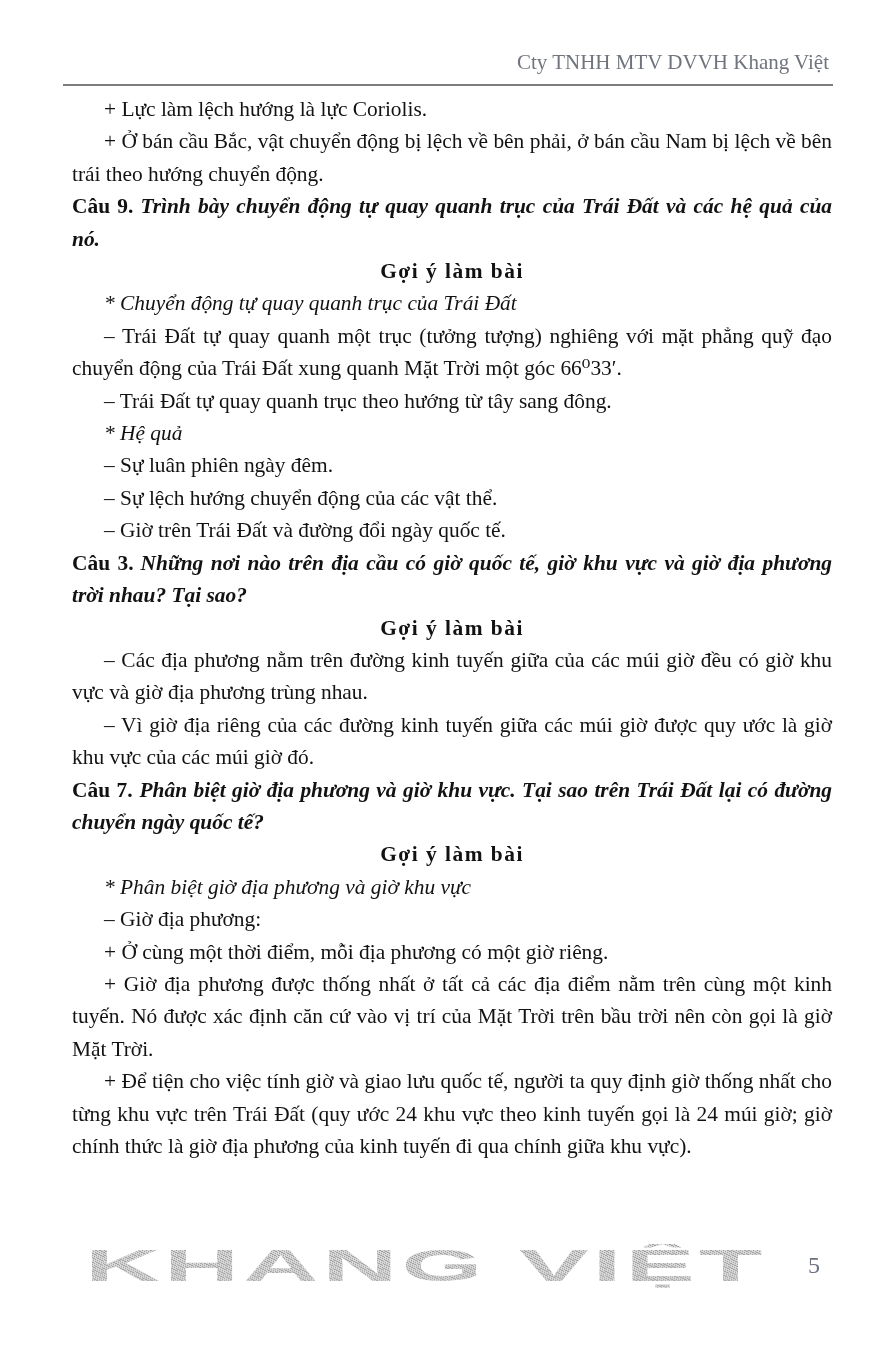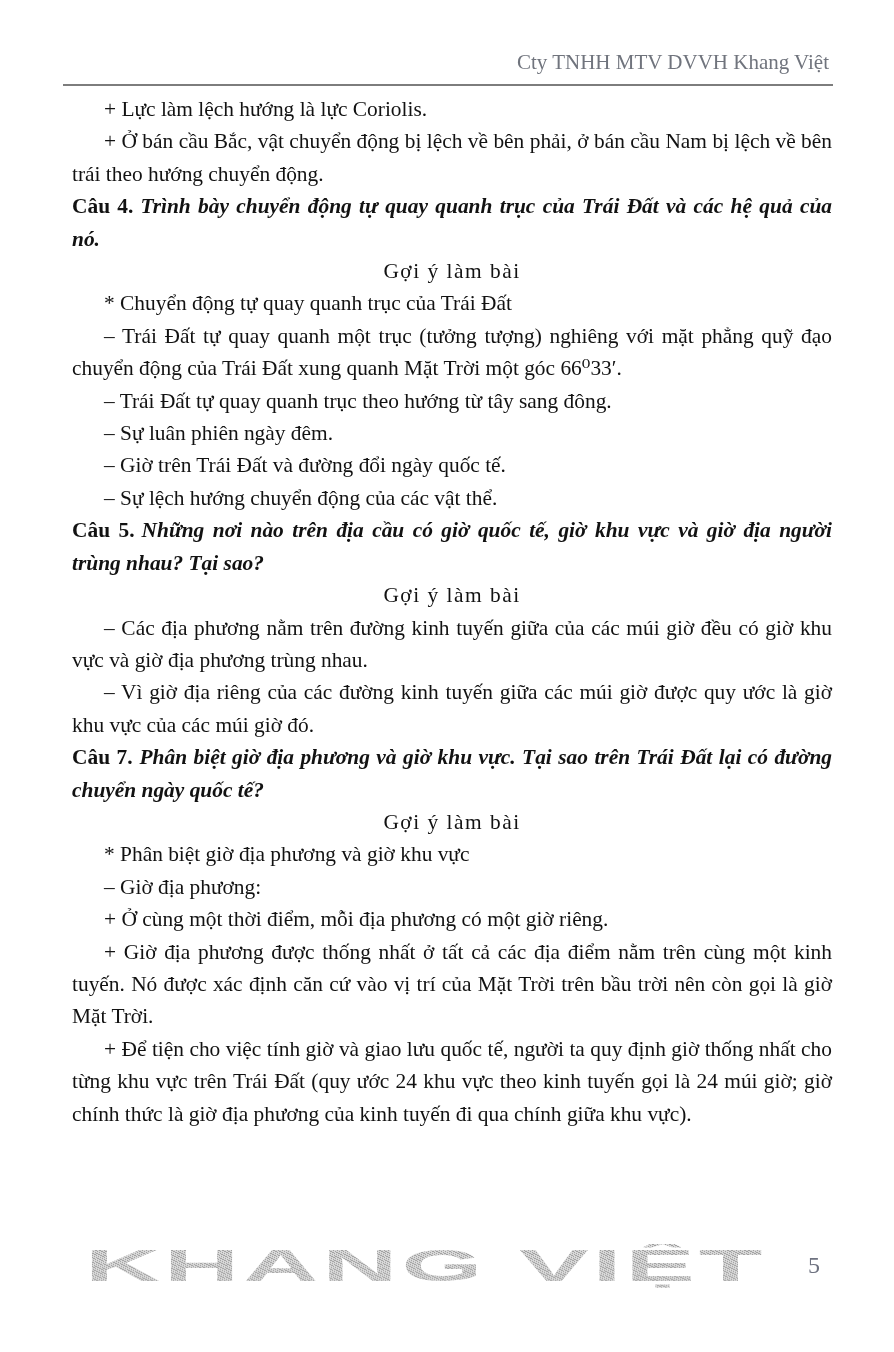--- a/index.html
+++ b/index.html
@@ -41,24 +41,24 @@
     text-align: justify;
     z-index: 1;
   }
   .content p { margin: 0; text-indent: 32px; }
   p.question { text-indent: 0; font-weight: bold; }
   .qlabel { font-style: normal; padding-right: 7px; }
   .qtext  { font-style: italic; }
   p.hint {
     text-align: center;
     text-indent: 0;
-    font-weight: normal;
+    font-weight: bold;
     letter-spacing: 1.5px;
   }
-  p.star { }
+  p.star { font-style: italic; }
   .watermark {
     position: absolute;
     top: 1244px;
     left: 85px;
     z-index: 0;
     white-space: nowrap;
     font-family: "Liberation Sans", "DejaVu Sans", sans-serif;
     font-weight: bold;
     font-size: 104px;
     line-height: 104px;
@@ -88,29 +88,30 @@
 <div class="page">
 
   <div class="header">
     <span>Cty TNHH MTV DVVH Khang Việt</span>
   </div>
   <div class="rule"></div>
 
   <div class="content">
     <p class="plus">+ Lực làm lệch hướng là lực Coriolis.</p>
     <p class="plus">+ Ở bán cầu Bắc, vật chuyển động bị lệch về bên phải, ở bán cầu Nam bị lệch về bên trái theo hướng chuyển động.</p>
-    <p class="question"><span class="qlabel">Câu 4.</span><span class="qtext">Trình bày chuyển động tự quay quanh trục của Trái Đất và các hệ quả của nó.</span></p>
+    <p class="question"><span class="qlabel">Câu 9.</span><span class="qtext">Trình bày chuyển động tự quay quanh trục của Trái Đất và các hệ quả của nó.</span></p>
     <p class="hint">Gợi ý làm bài</p>
     <p class="star">* Chuyển động tự quay quanh trục của Trái Đất</p>
     <p class="dash">– Trái Đất tự quay quanh một trục (tưởng tượng) nghiêng với mặt phẳng quỹ đạo chuyển động của Trái Đất xung quanh Mặt Trời một góc 66⁰33′.</p>
     <p class="dash">– Trái Đất tự quay quanh trục theo hướng từ tây sang đông.</p>
+    <p class="star">* Hệ quả</p>
     <p class="dash">– Sự luân phiên ngày đêm.</p>
+    <p class="dash">– Sự lệch hướng chuyển động của các vật thể.</p>
     <p class="dash">– Giờ trên Trái Đất và đường đổi ngày quốc tế.</p>
-    <p class="dash">– Sự lệch hướng chuyển động của các vật thể.</p>
-    <p class="question"><span class="qlabel">Câu 5.</span><span class="qtext">Những nơi nào trên địa cầu có giờ quốc tế, giờ khu vực và giờ địa người trùng nhau? Tại sao?</span></p>
+    <p class="question"><span class="qlabel">Câu 3.</span><span class="qtext">Những nơi nào trên địa cầu có giờ quốc tế, giờ khu vực và giờ địa phương trời nhau? Tại sao?</span></p>
     <p class="hint">Gợi ý làm bài</p>
     <p class="dash">– Các địa phương nằm trên đường kinh tuyến giữa của các múi giờ đều có giờ khu vực và giờ địa phương trùng nhau.</p>
     <p class="dash">– Vì giờ địa riêng của các đường kinh tuyến giữa các múi giờ được quy ước là giờ khu vực của các múi giờ đó.</p>
     <p class="question"><span class="qlabel">Câu 7.</span><span class="qtext">Phân biệt giờ địa phương và giờ khu vực. Tại sao trên Trái Đất lại có đường chuyển ngày quốc tế?</span></p>
     <p class="hint">Gợi ý làm bài</p>
     <p class="star">* Phân biệt giờ địa phương và giờ khu vực</p>
     <p class="dash">– Giờ địa phương:</p>
     <p class="plus">+ Ở cùng một thời điểm, mỗi địa phương có một giờ riêng.</p>
     <p class="plus">+ Giờ địa phương được thống nhất ở tất cả các địa điểm nằm trên cùng một kinh tuyến. Nó được xác định căn cứ vào vị trí của Mặt Trời trên bầu trời nên còn gọi là giờ Mặt Trời.</p>
     <p class="plus">+ Để tiện cho việc tính giờ và giao lưu quốc tế, người ta quy định giờ thống nhất cho từng khu vực trên Trái Đất (quy ước 24 khu vực theo kinh tuyến gọi là 24 múi giờ; giờ chính thức là giờ địa phương của kinh tuyến đi qua chính giữa khu vực).</p>

